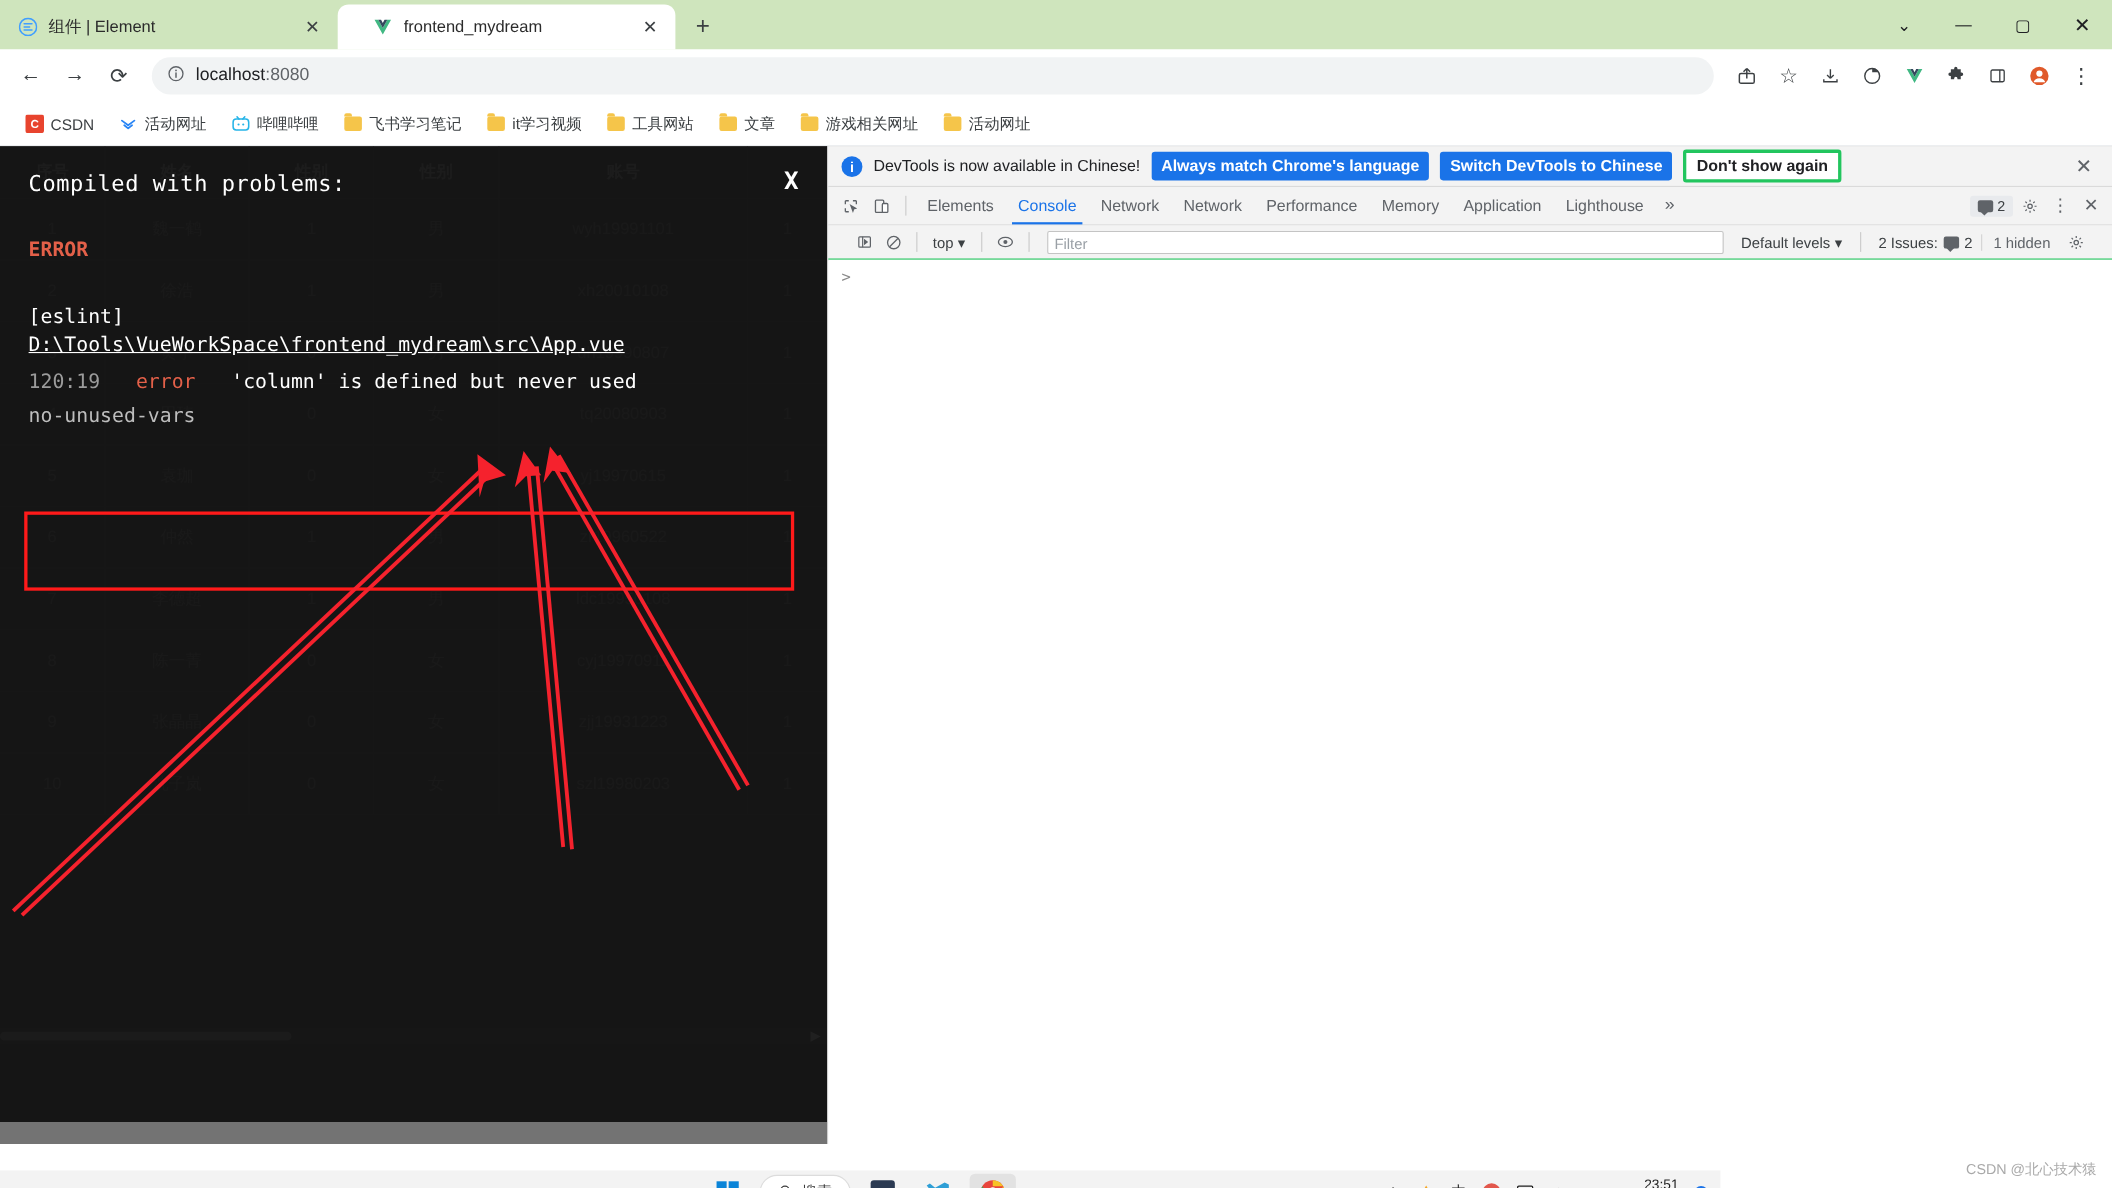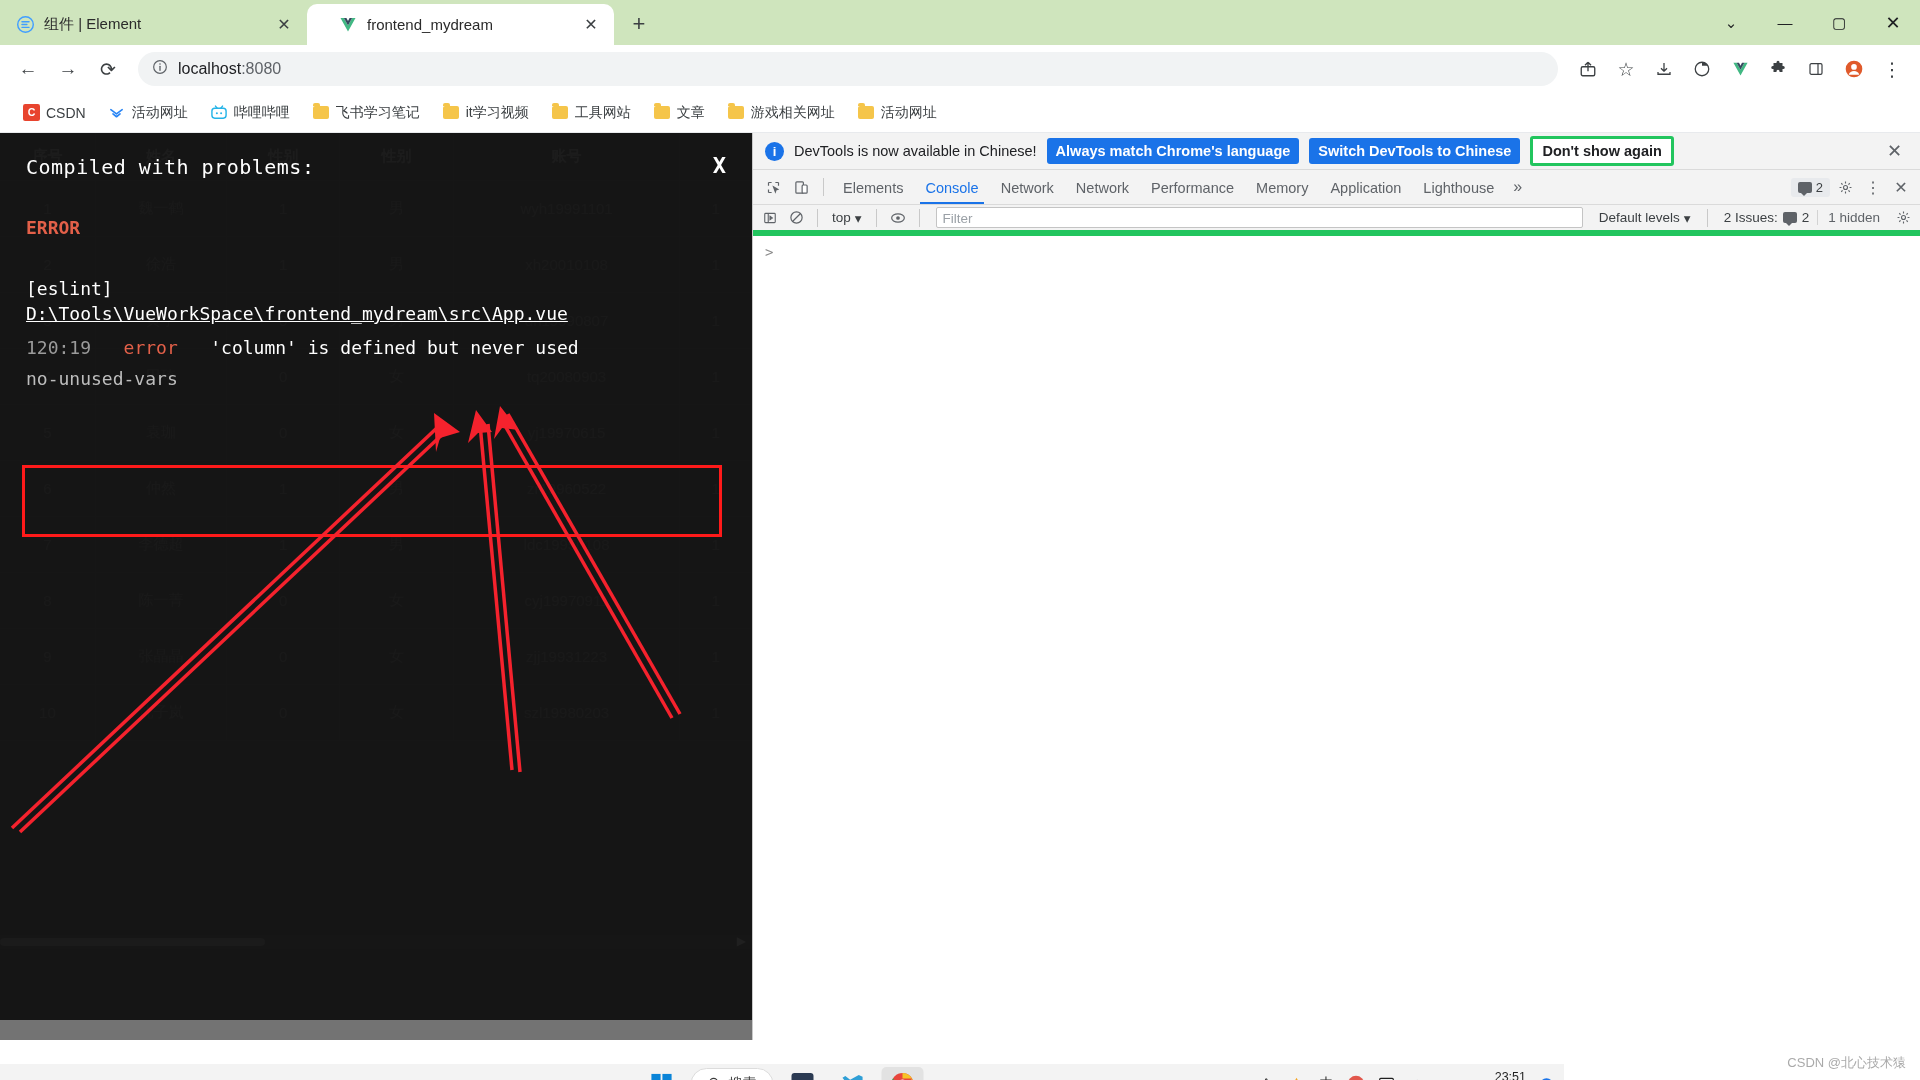--- a/index.html
+++ b/index.html
@@ -126,21 +126,21 @@
   #dt-tabs-right { margin-left:auto; display:flex; align-items:center; gap:2px; padding-right:6px; }
   .dt-badge { display:flex; align-items:center; gap:4px; background:#e8eaed; border-radius:3px;
               padding:2px 7px; font-size:13px; color:#3c4043; }
   .speech-ico { display:inline-block; width:14px;height:11px; background:#5f6368; border-radius:2px; position:relative; }
   .speech-ico:after { content:""; position:absolute; left:2px; bottom:-3px; border-left:4px solid transparent;
                       border-right:4px solid transparent; border-top:4px solid #5f6368; }
   .dt-icon-btn { width:26px;height:26px;display:flex;align-items:center;justify-content:center;
                  color:#5f6368; font-size:16px; }
 
   #dt-filterbar { height:31px; background:#f3f3f3; display:flex; align-items:center; gap:0;
-                  border-bottom:6px solid #22c55e; padding:0 4px; }
+                  border-bottom:1px solid #22c55e; padding:0 20px; }
   .fb-ico { width:26px;height:26px; display:flex;align-items:center;justify-content:center; color:#5f6368; font-size:15px; }
   #ctx-select { font-size:13.5px; color:#3c4043; padding:0 6px; display:flex; align-items:center; gap:4px; }
   #console-filter { flex:1; height:21px; background:#fff; border:1px solid #c4c4c4; border-radius:2px;
                     font-size:13.5px; color:#9aa0a6; padding:0 6px; line-height:21px; margin:0 8px; }
   #levels-select { font-size:13.5px; color:#3c4043; display:flex; align-items:center; gap:4px; padding:0 8px; }
   #issues-badge { display:flex; align-items:center; gap:5px; font-size:13.5px; color:#3c4043; padding:0 8px; }
   #hidden-count { font-size:13.5px; color:#5f6368; padding:0 10px; border-left:1px solid #d3d3d3; }
 
   #console-body { position:absolute; left:0; top:104px; right:0; bottom:0; background:#fff; }
   #console-prompt { font-family:"DejaVu Sans Mono", monospace; font-size:14px; color:#8a8a8a;

